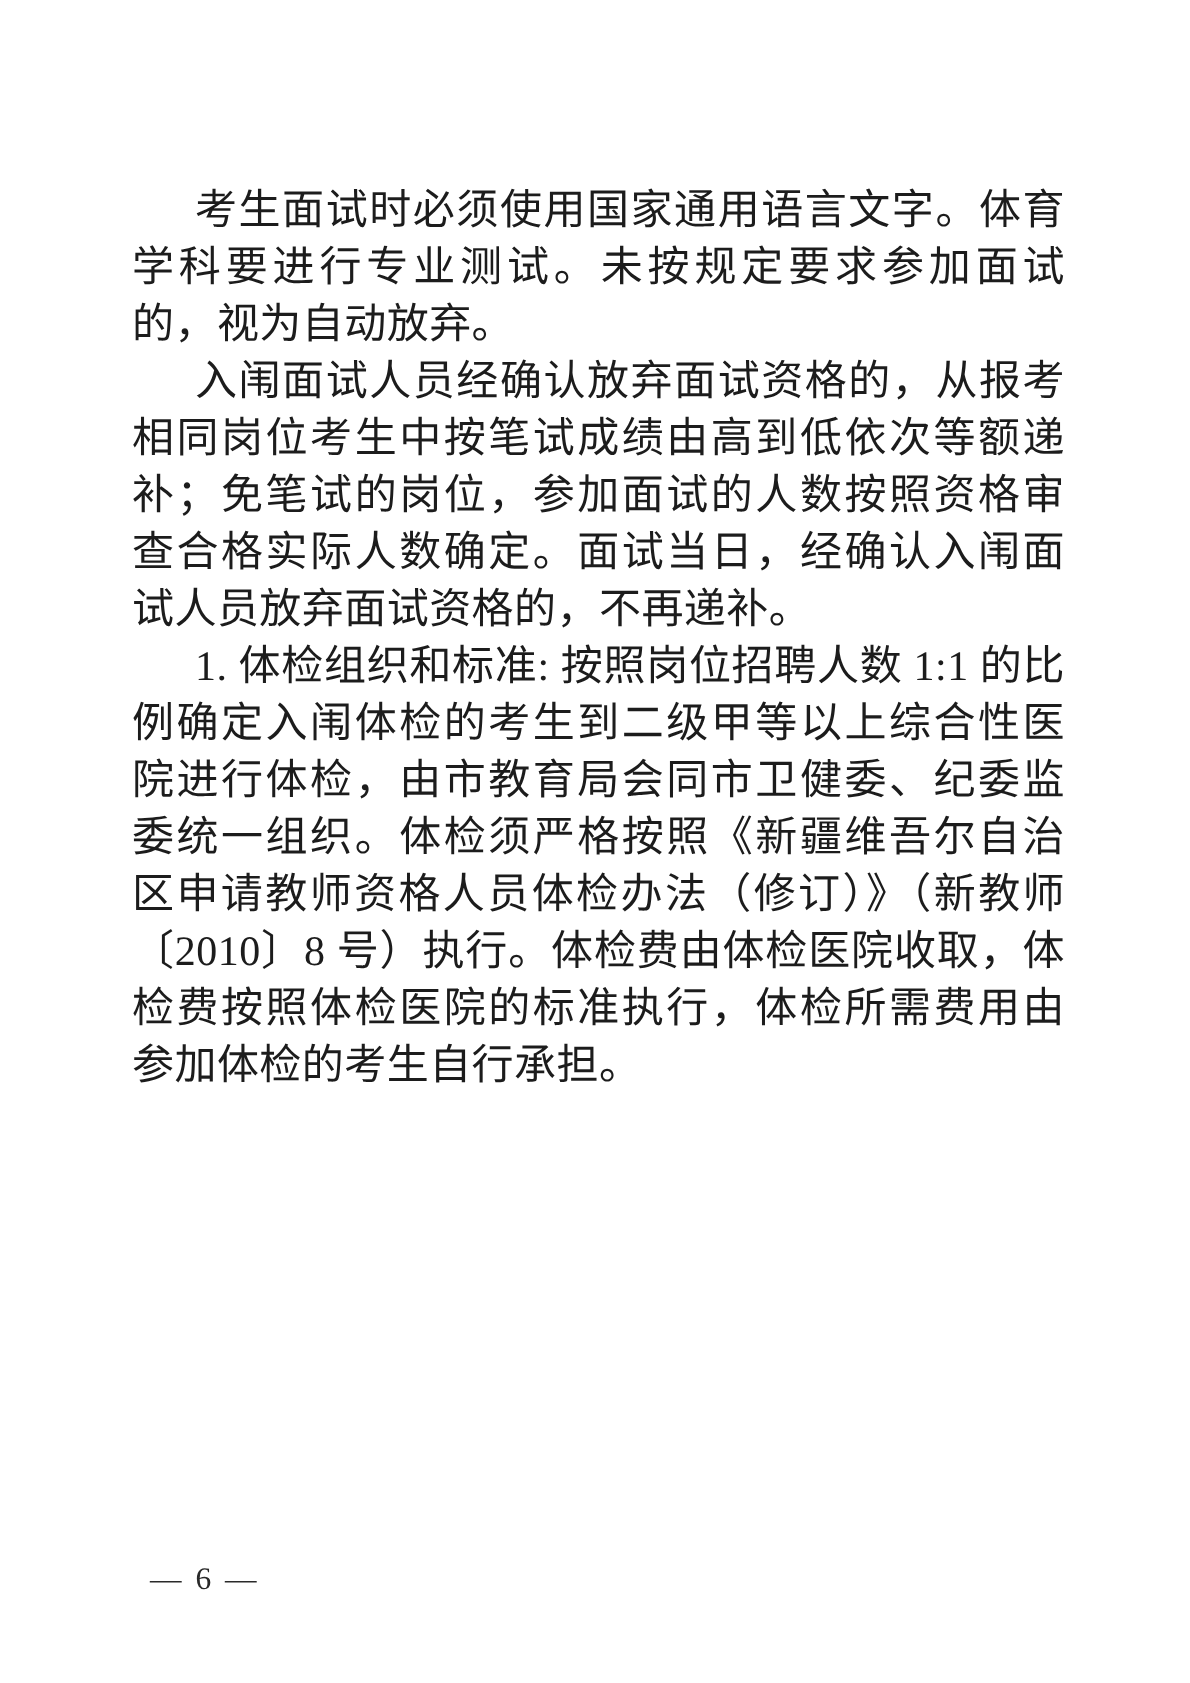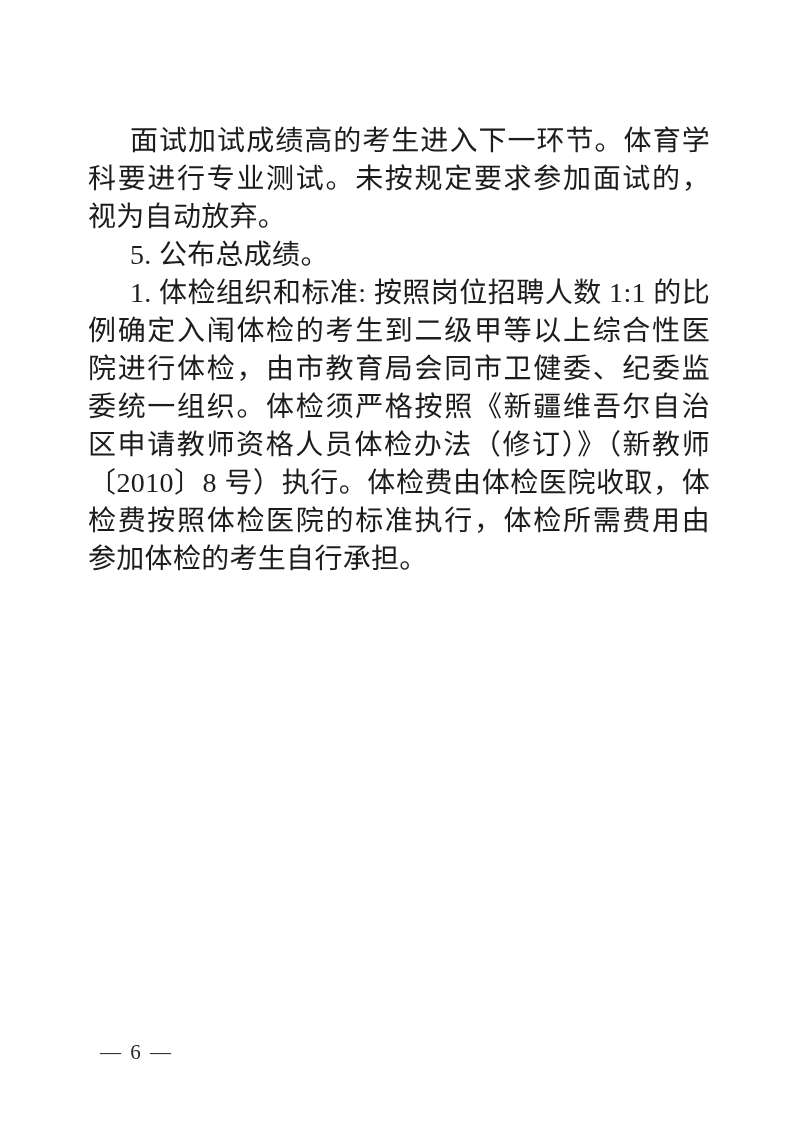--- a/index.html
+++ b/index.html
@@ -41,18 +41,18 @@
     font-size: 21px;
     letter-spacing: 2px;
     color: #2a2a2a;
   }
 </style>
 </head>
 <body>
 
 <div class="page">
   <div class="content">
-    <p>面试加试成绩高的考生进入下一环节。体育学科要进行专业测试。未按规定要求参加面试的，视为自动放弃。</p>
-    <p>5. 公布总成绩。</p>
+    <p>考生面试时必须使用国家通用语言文字。体育学科要进行专业测试。未按规定要求参加面试的，视为自动放弃。</p>
+    <p>入闱面试人员经确认放弃面试资格的，从报考相同岗位考生中按笔试成绩由高到低依次等额递补；免笔试的岗位，参加面试的人数按照资格审查合格实际人数确定。面试当日，经确认入闱面试人员放弃面试资格的，不再递补。</p>
     <p>1. 体检组织和标准: 按照岗位招聘人数 1:1 的比例确定入闱体检的考生到二级甲等以上综合性医院进行体检，由市教育局会同市卫健委、纪委监委统一组织。体检须严格按照《新疆维吾尔自治区申请教师资格人员体检办法（修订）》（新教师〔2010〕8 号）执行。体检费由体检医院收取，体检费按照体检医院的标准执行，体检所需费用由参加体检的考生自行承担。</p>
   </div>
   <div class="footer">— 6 —</div>
 </div>
 
 </body></html>

